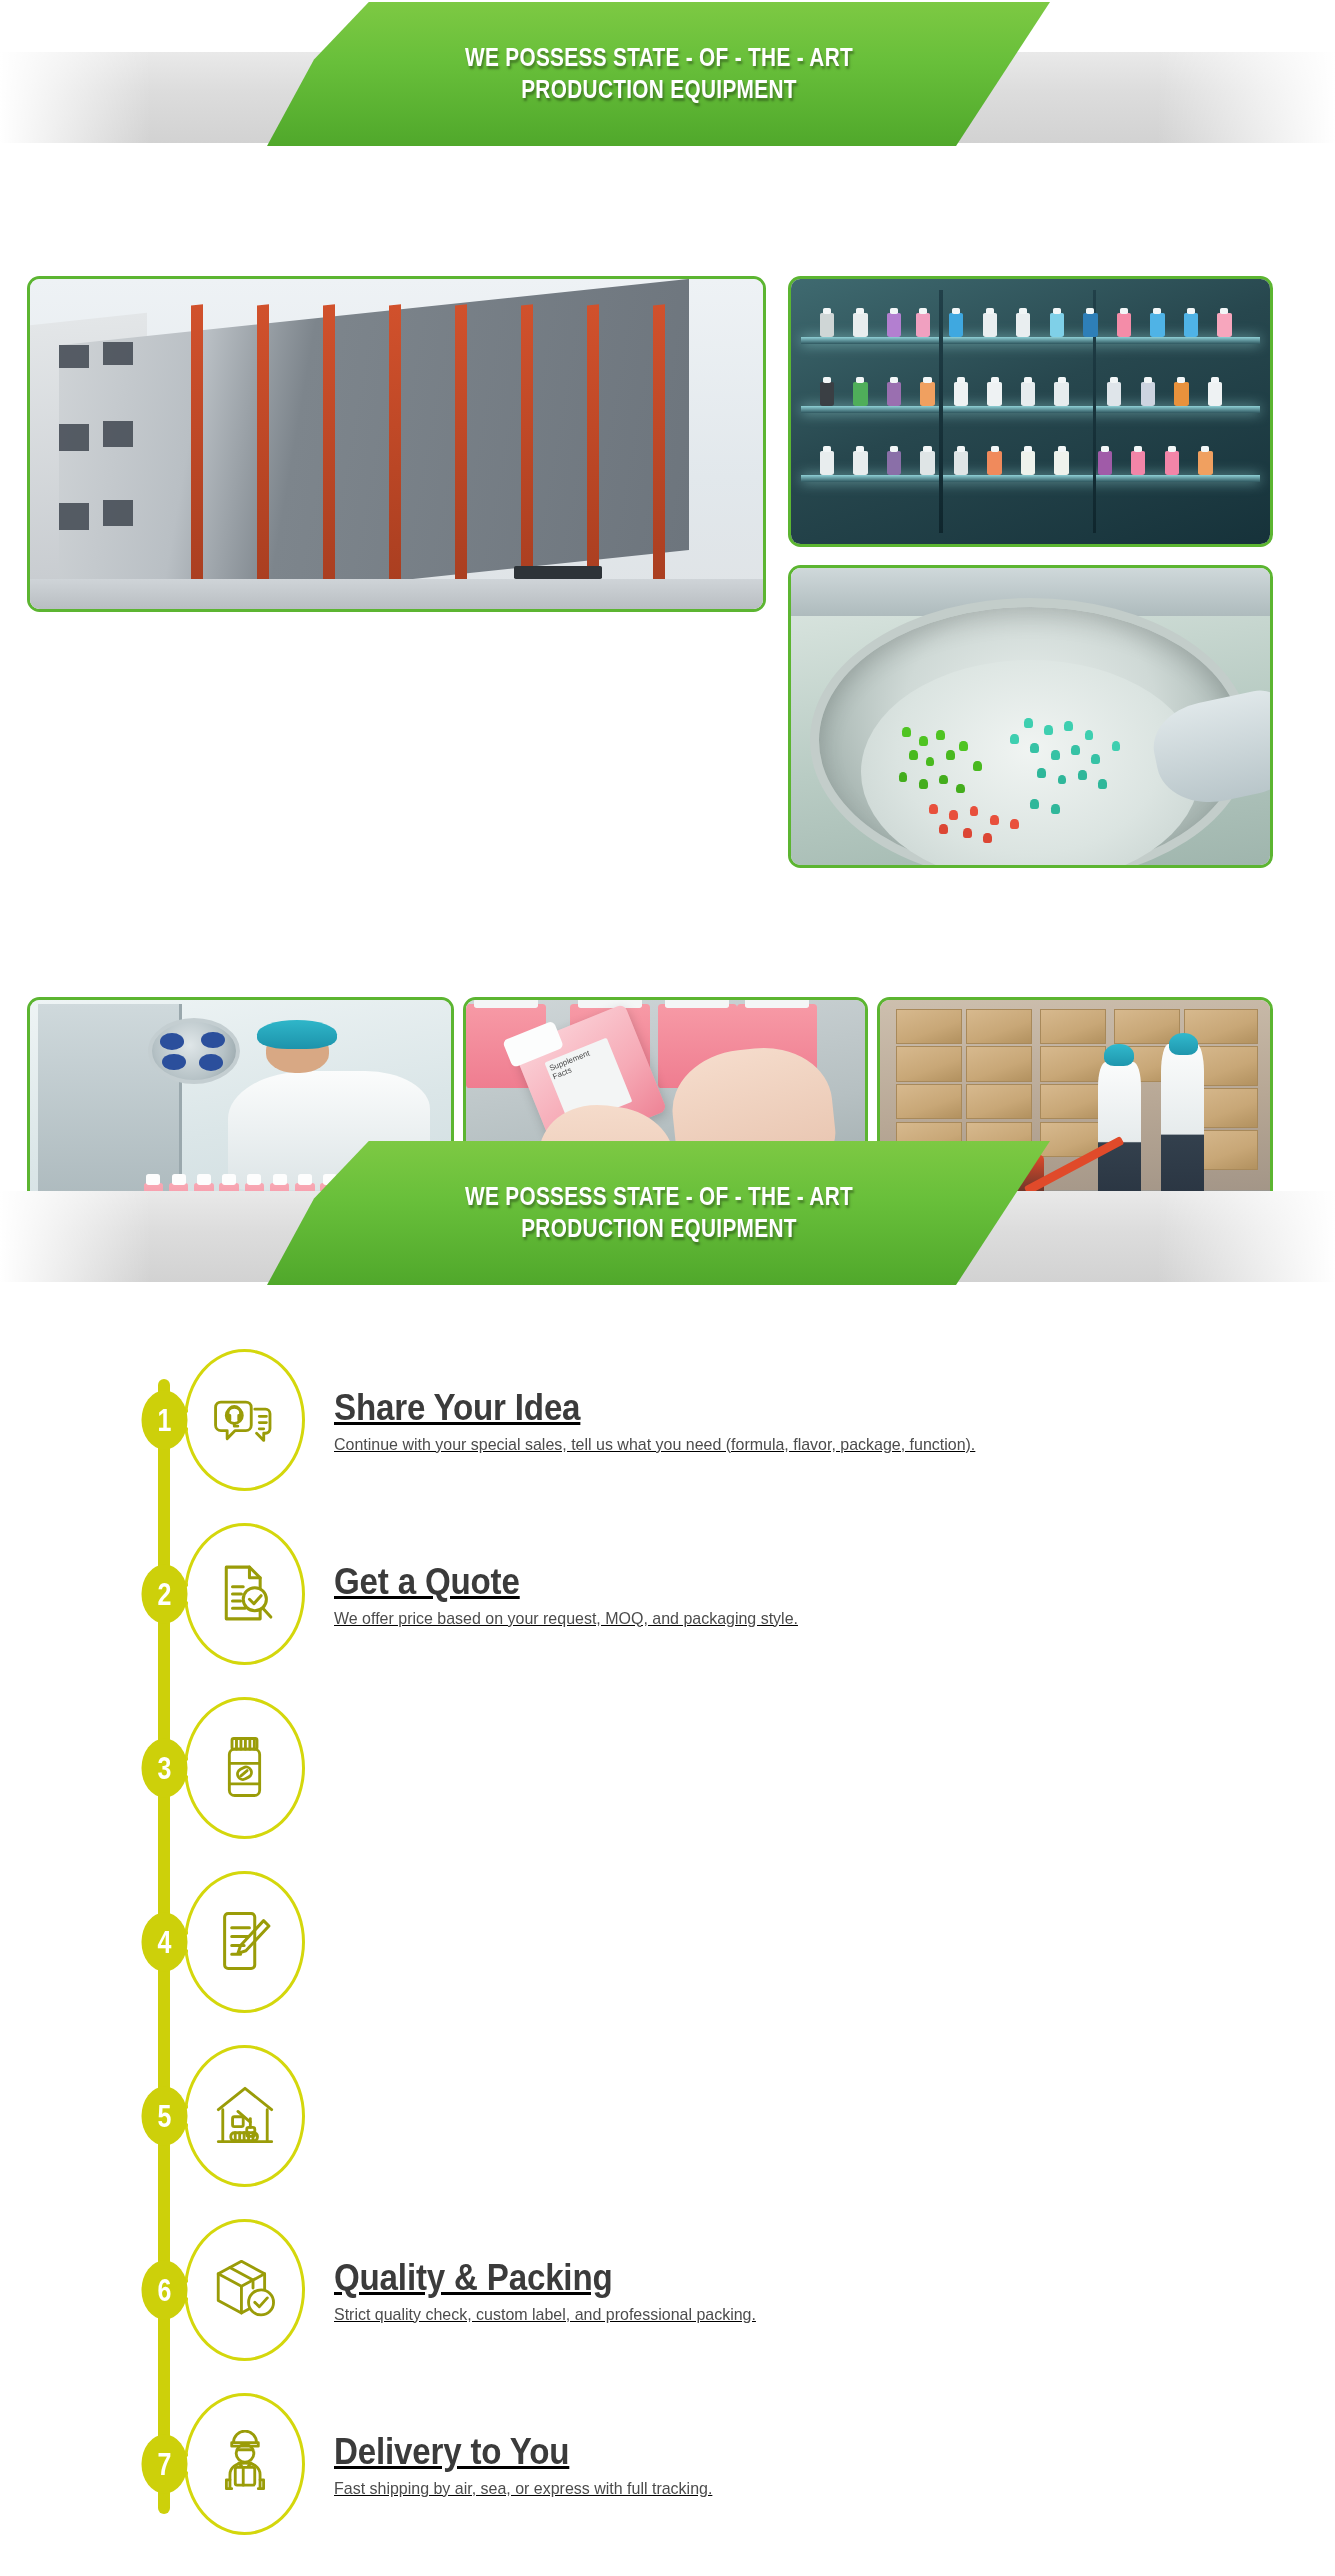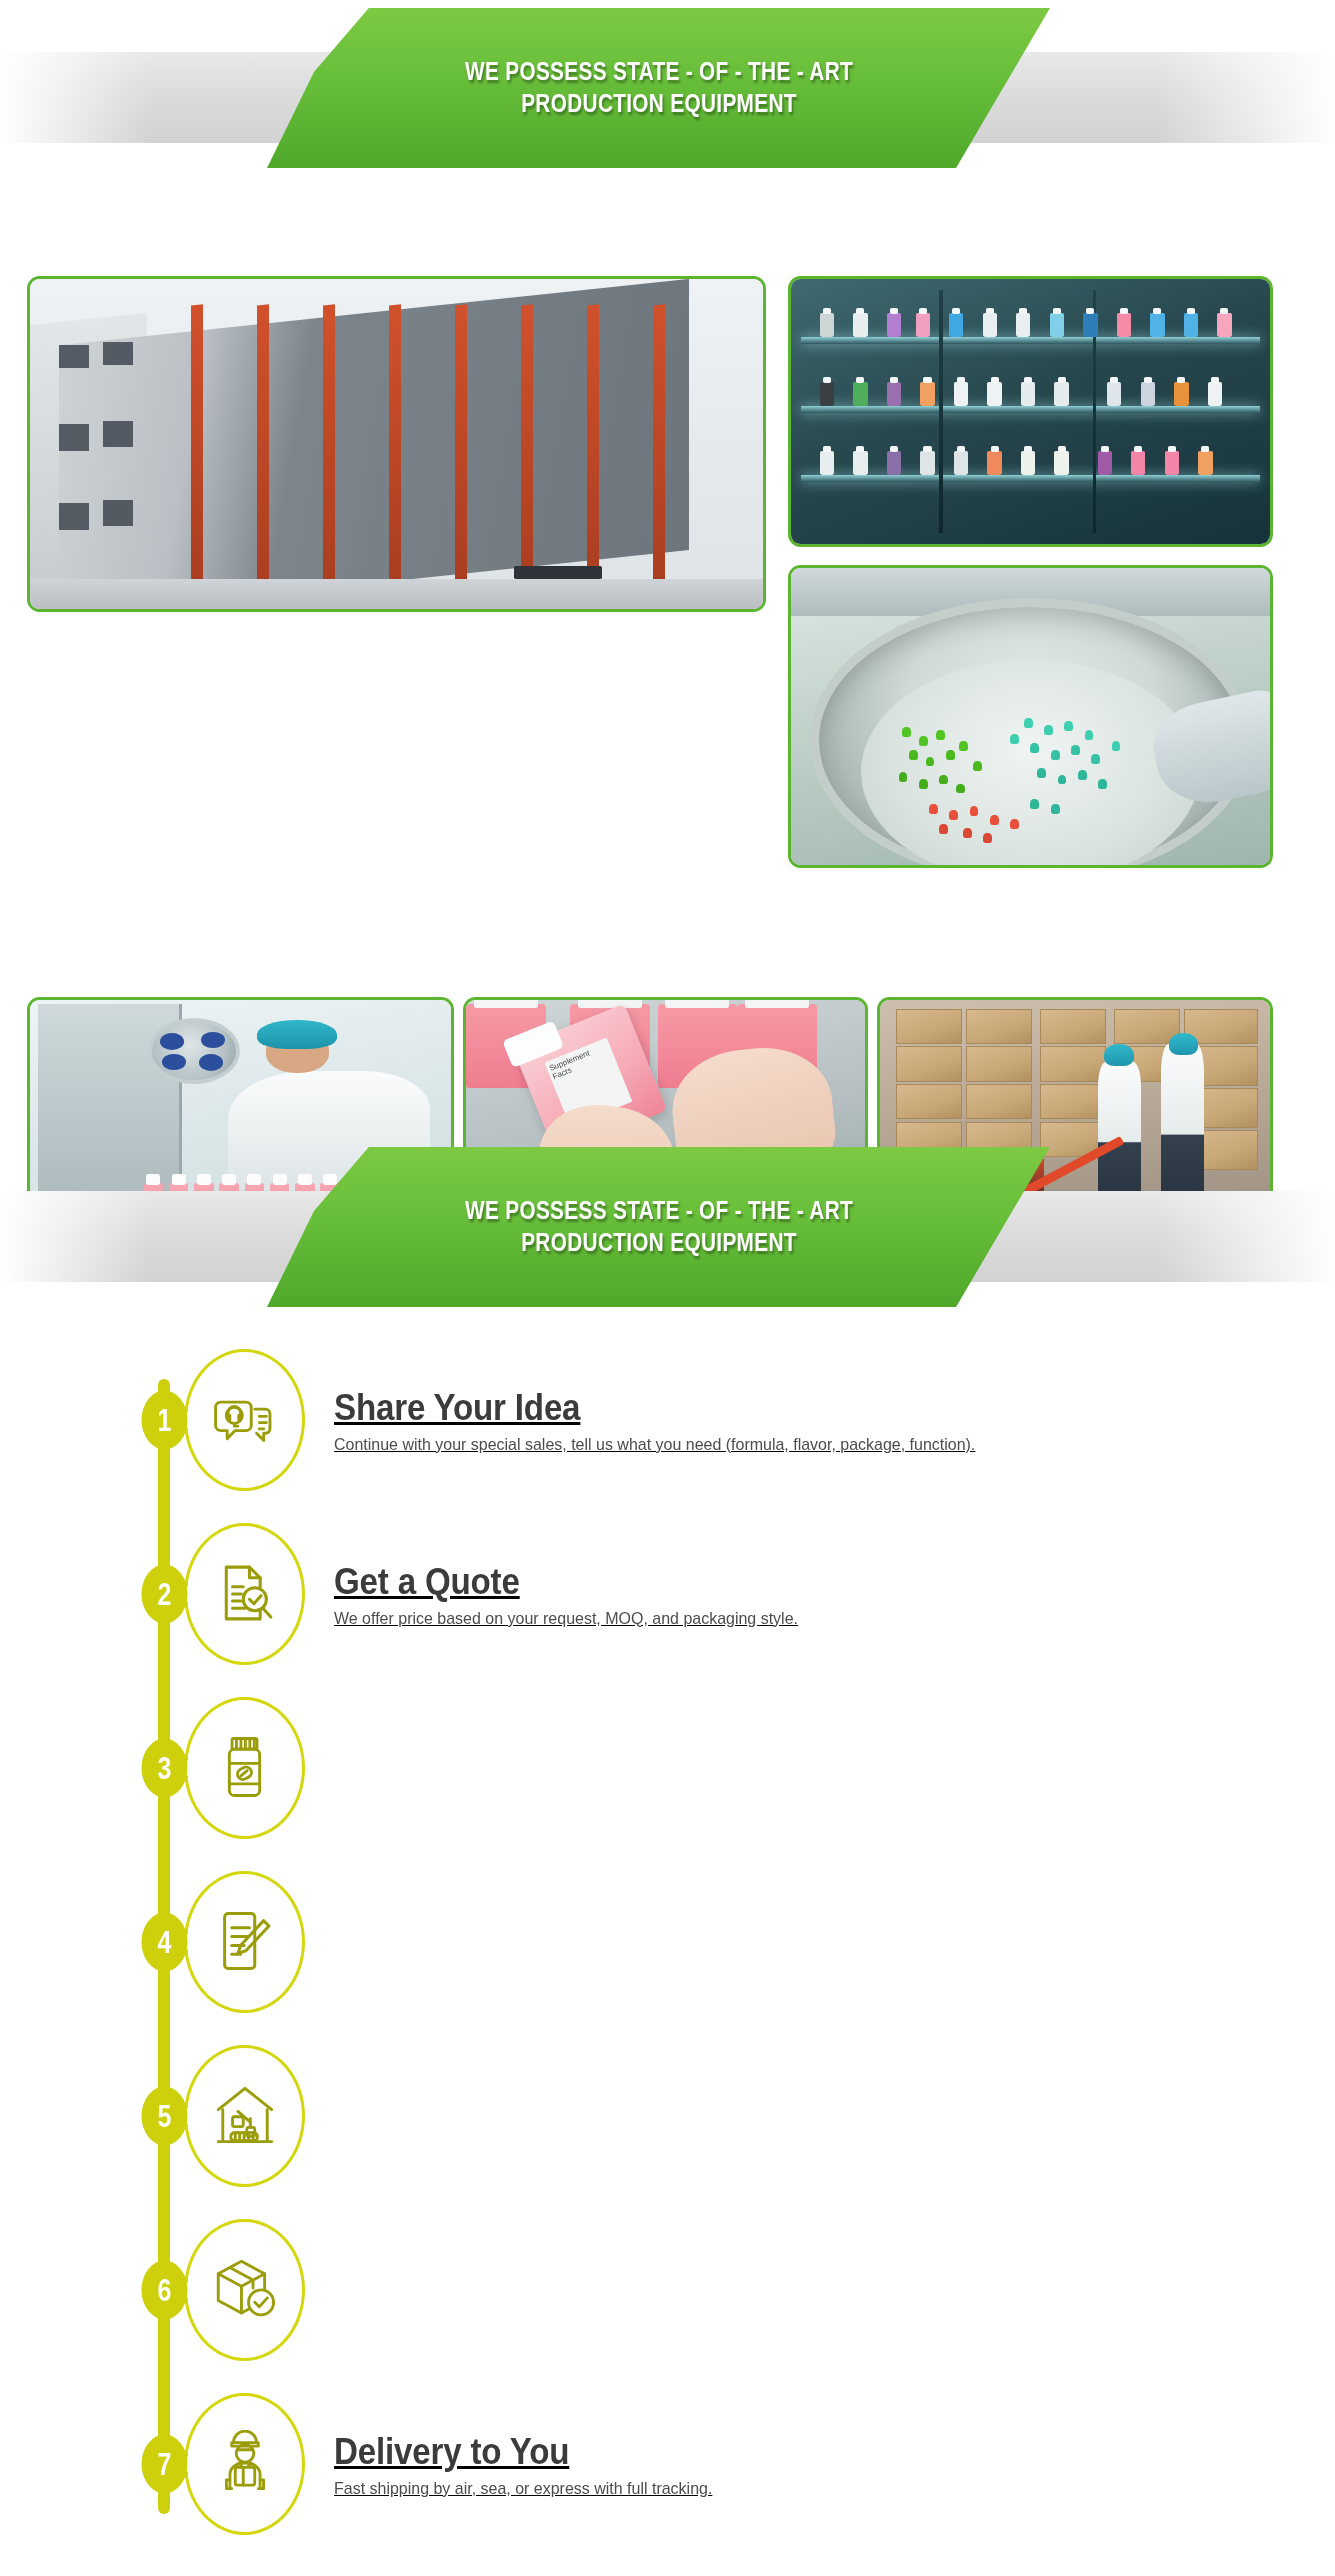--- a/index.html
+++ b/index.html
@@ -18,21 +18,21 @@
   }
   .banner-grey::before{
     content:""; position:absolute; left:0; top:0; width:151px; height:100%;
     background:linear-gradient(90deg,#ffffff 0%, rgba(255,255,255,0) 100%);
   }
   .banner-grey::after{
     content:""; position:absolute; right:0; top:0; width:178px; height:100%;
     background:linear-gradient(270deg,#ffffff 0%, rgba(255,255,255,0) 100%);
   }
   .banner-green {
-    position: absolute; left: 267px; top: 8px; width: 783px; height: 160px;
+    position: absolute; left: 267px; top: 2px; width: 783px; height: 144px;
     background: linear-gradient(180deg,#7dc943 0%, #68bf3a 42%, #50a82b 100%);
     -webkit-clip-path: polygon(13% 0%, 100% 0%, 88% 100%, 0% 100%, 6% 40%);
     clip-path: polygon(13% 0%, 100% 0%, 88% 100%, 0% 100%, 6% 40%);
     border-top-left-radius: 62px;
     box-shadow: 0 1.8px 4.5px rgba(0,0,0,.18);
   }
   .banner-green-inner{
     position:absolute; left:0; top:0; width:100%; height:100%;
     display:flex; align-items:center; justify-content:center;
   }
@@ -654,20 +654,24 @@
           <svg width="68" height="66" viewBox="0 0 76 74" fill="none" stroke="#9a9c08" stroke-width="3.2" stroke-linecap="round" stroke-linejoin="round">
             <path d="M34 6L8 20v30l26 14 26-14V20z"></path>
             <path d="M8 20l26 14 26-14"></path>
             <path d="M34 34v30"></path>
             <path d="M21 13l26 14v9"></path>
             <circle cx="56" cy="52" r="14" fill="#ffffff"></circle>
             <path d="M49 52l5 5 9-10"></path>
           </svg>
         </span>
       </div>
+      <div class="step-body">
+        <div class="step-title">Quality &amp; Packing</div>
+        <div class="step-desc">Strict quality check, custom label, and professional packing.</div>
+      </div>
     </div>
 
     <div class="step">
       <div class="step-num">7</div>
       <div class="step-icon-wrap">
         <div class="step-icon-ring"></div>
         <div class="step-icon-tail"></div>
         <span class="step-icon">
           <svg width="62" height="66" viewBox="0 0 70 74" fill="none" stroke="#9a9c08" stroke-width="3.2" stroke-linecap="round" stroke-linejoin="round">
             <path d="M22 14a13 13 0 0 1 26 0"></path>

